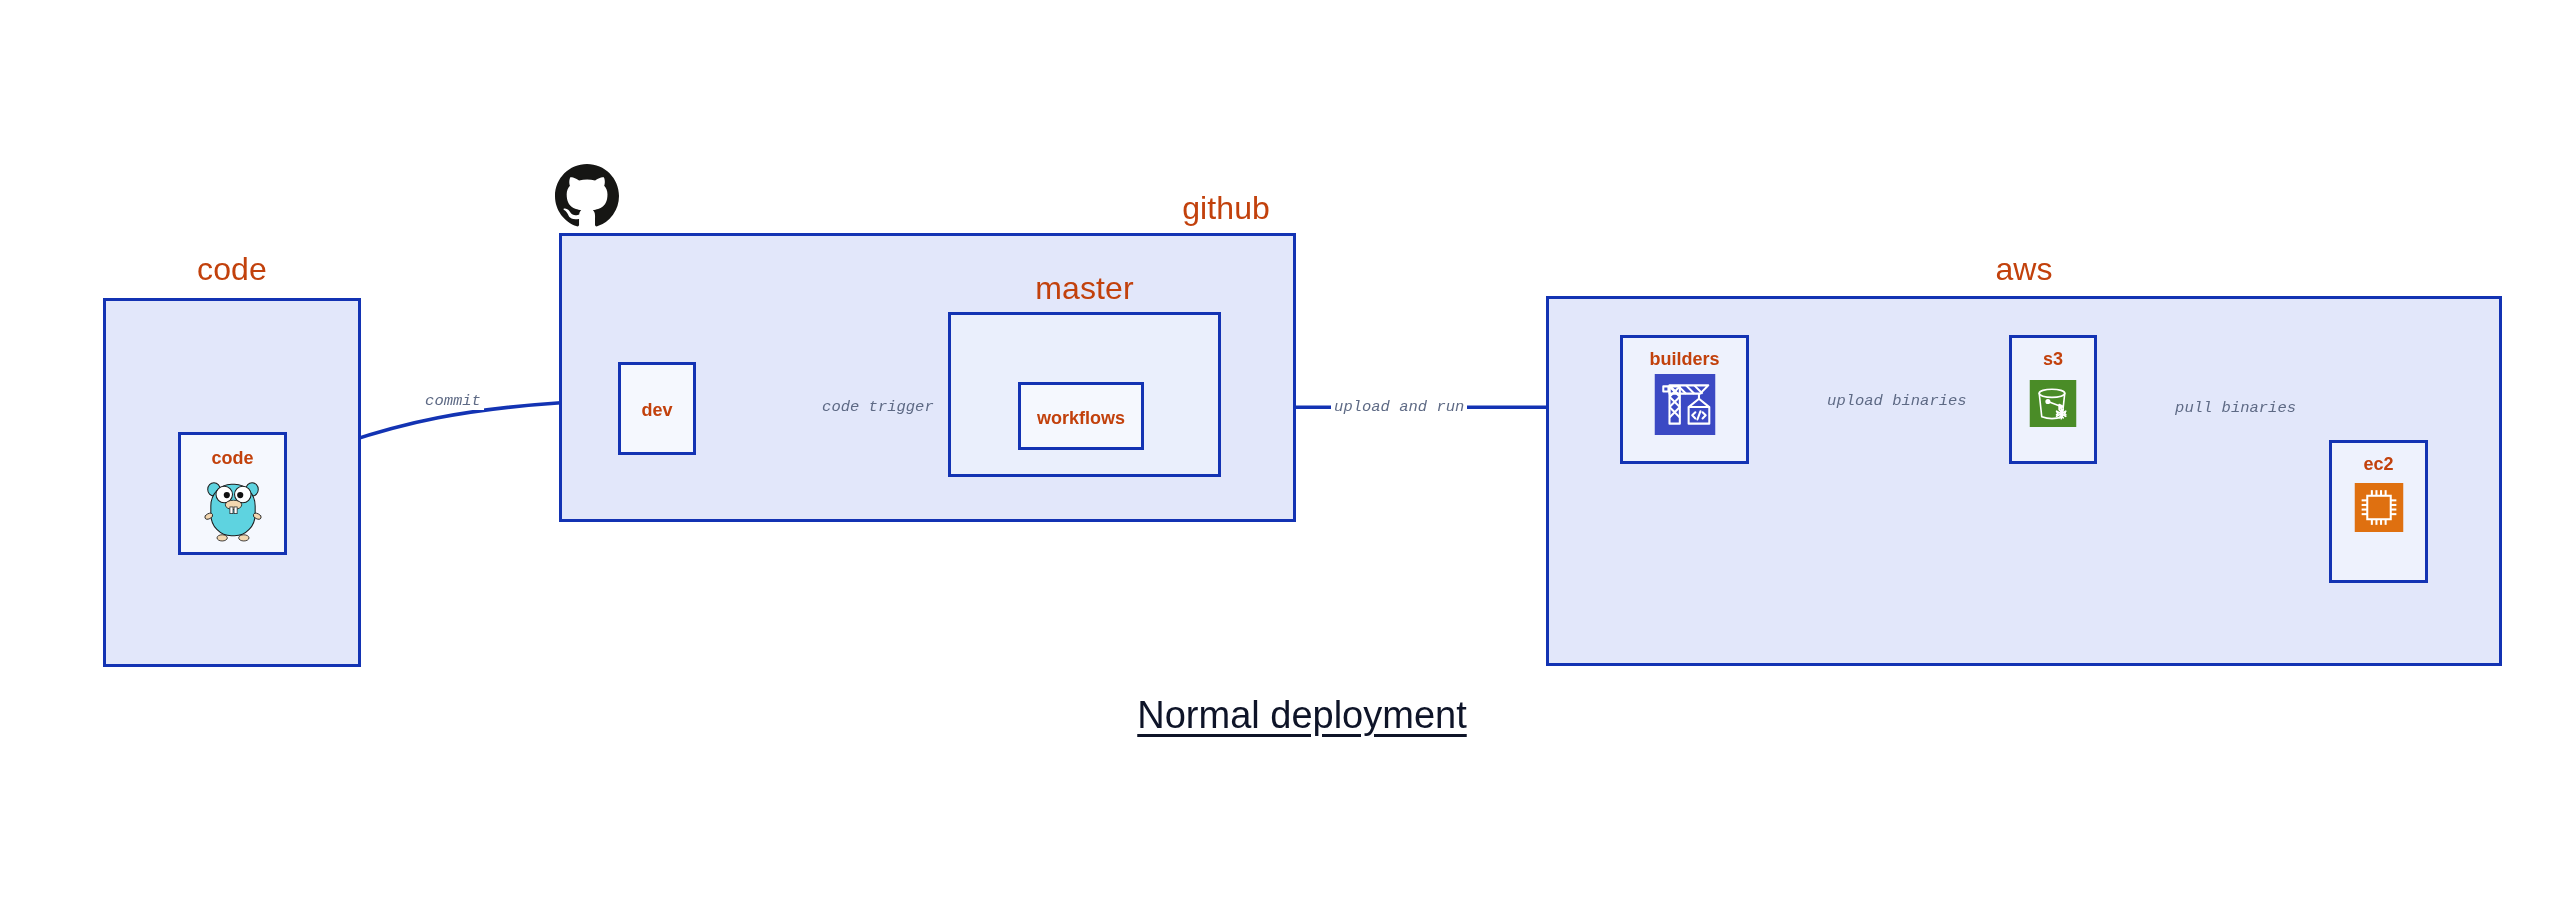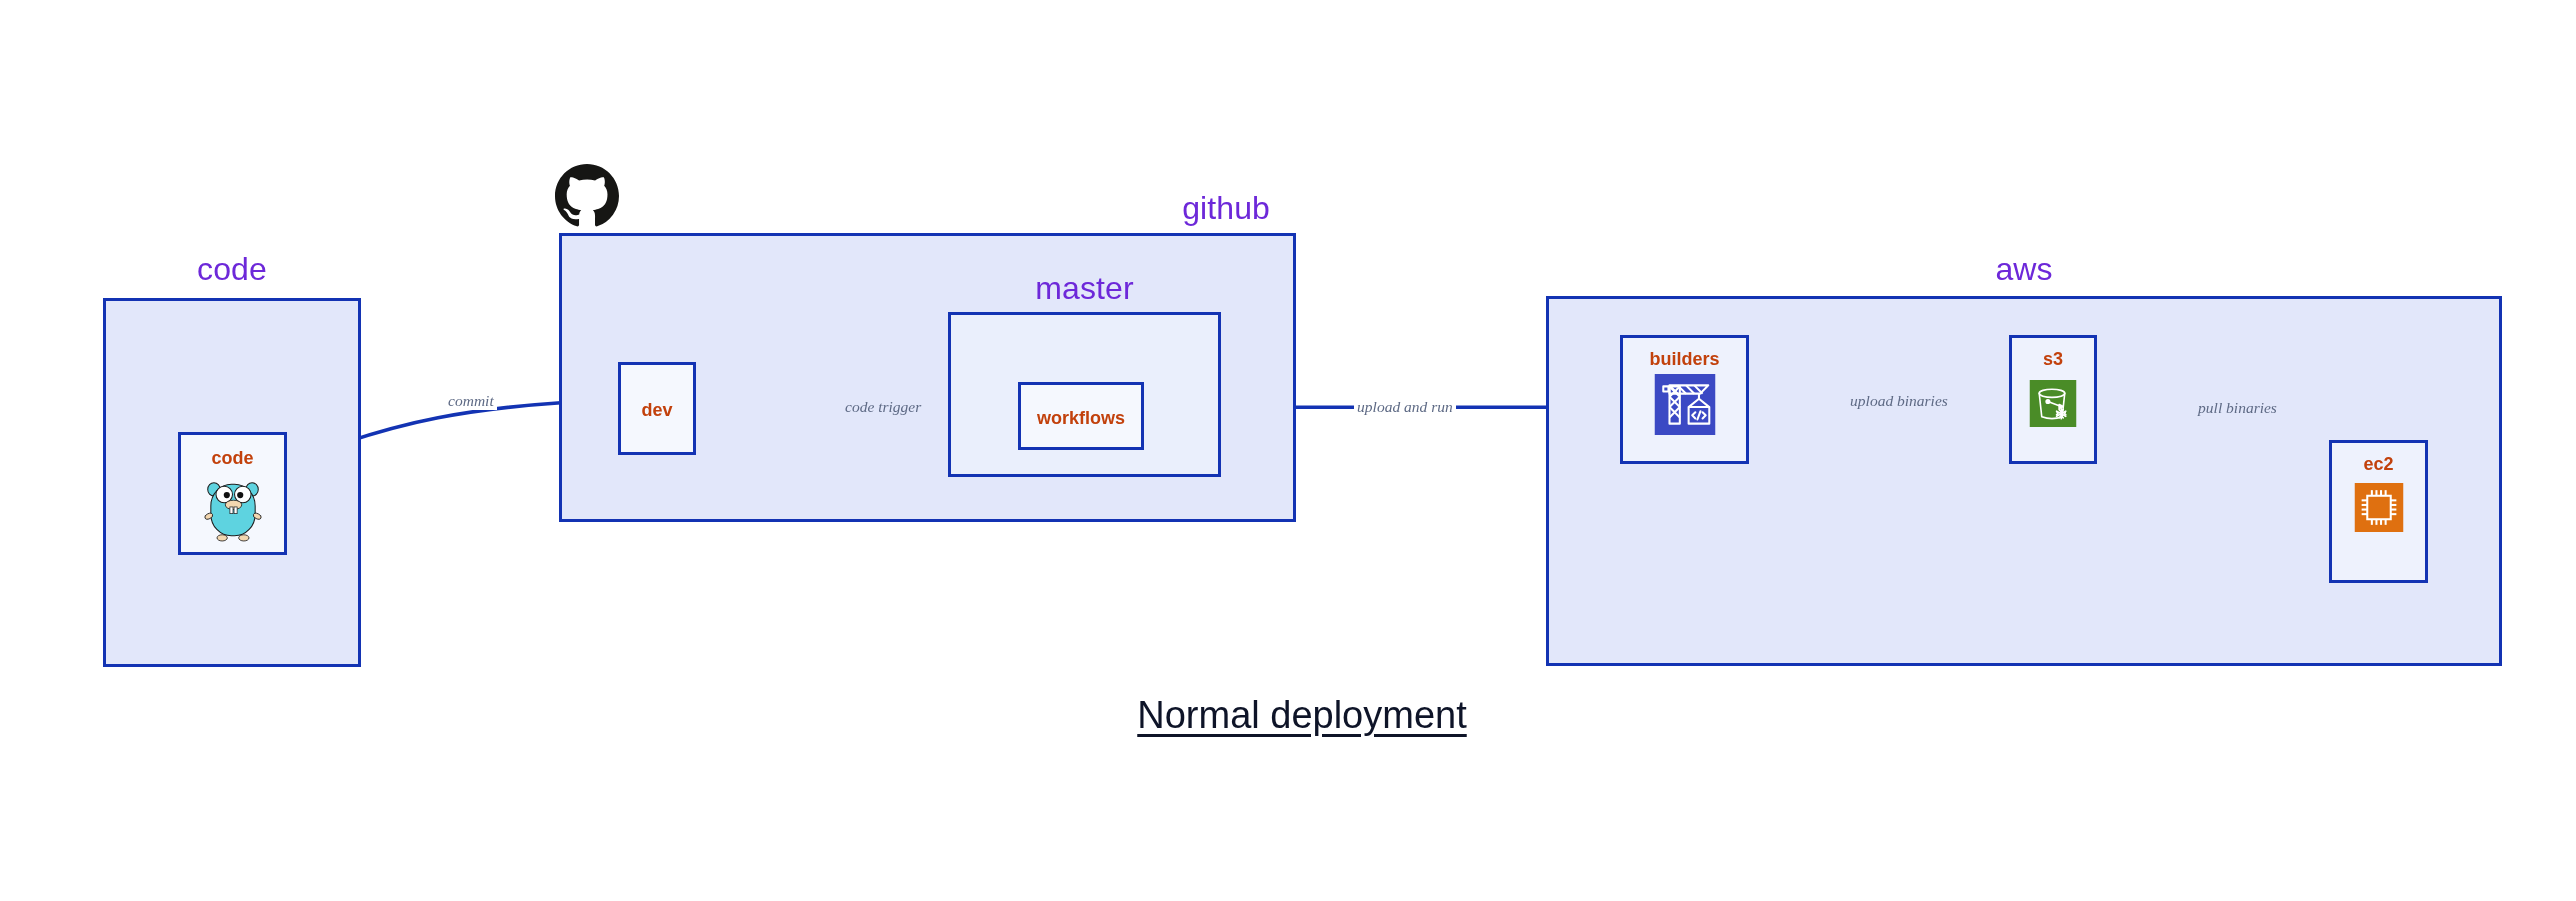--- a/index.html
+++ b/index.html
@@ -24,21 +24,21 @@
 
   
   .group {
     position: absolute;
     background: #e2e7fa;
     border: 3.6px solid #1333b3;
     box-sizing: border-box;
   }
   .group-label {
     position: absolute;
-    color: #6d28d9;
+    color: #c2410c;
     font-size: 32px;
     font-weight: 400;
     letter-spacing: 0.1px;
     white-space: nowrap;
     font-family: "Liberation Sans", sans-serif;
   }
 
   
   .node {
     position: absolute;
@@ -68,22 +68,21 @@
 
   
   .edge-label {
     position: absolute;
     color: #5e6a85;
     font-size: 15.5px;
     font-style: italic;
     white-space: nowrap;
     background: #ffffff;
     padding: 0 3.1px;
-    font-family: Liberation Serif, serif;
-    margin-left: 23px;
+    font-family: Liberation Mono, monospace;
   }
   .edge-label.on-fill { background: #e2e7fa; }
 
   
   #diagram-title {
     position: absolute;
     left: 0;
     width: 2604px;
     text-align: center;
     color: #0e1428;

